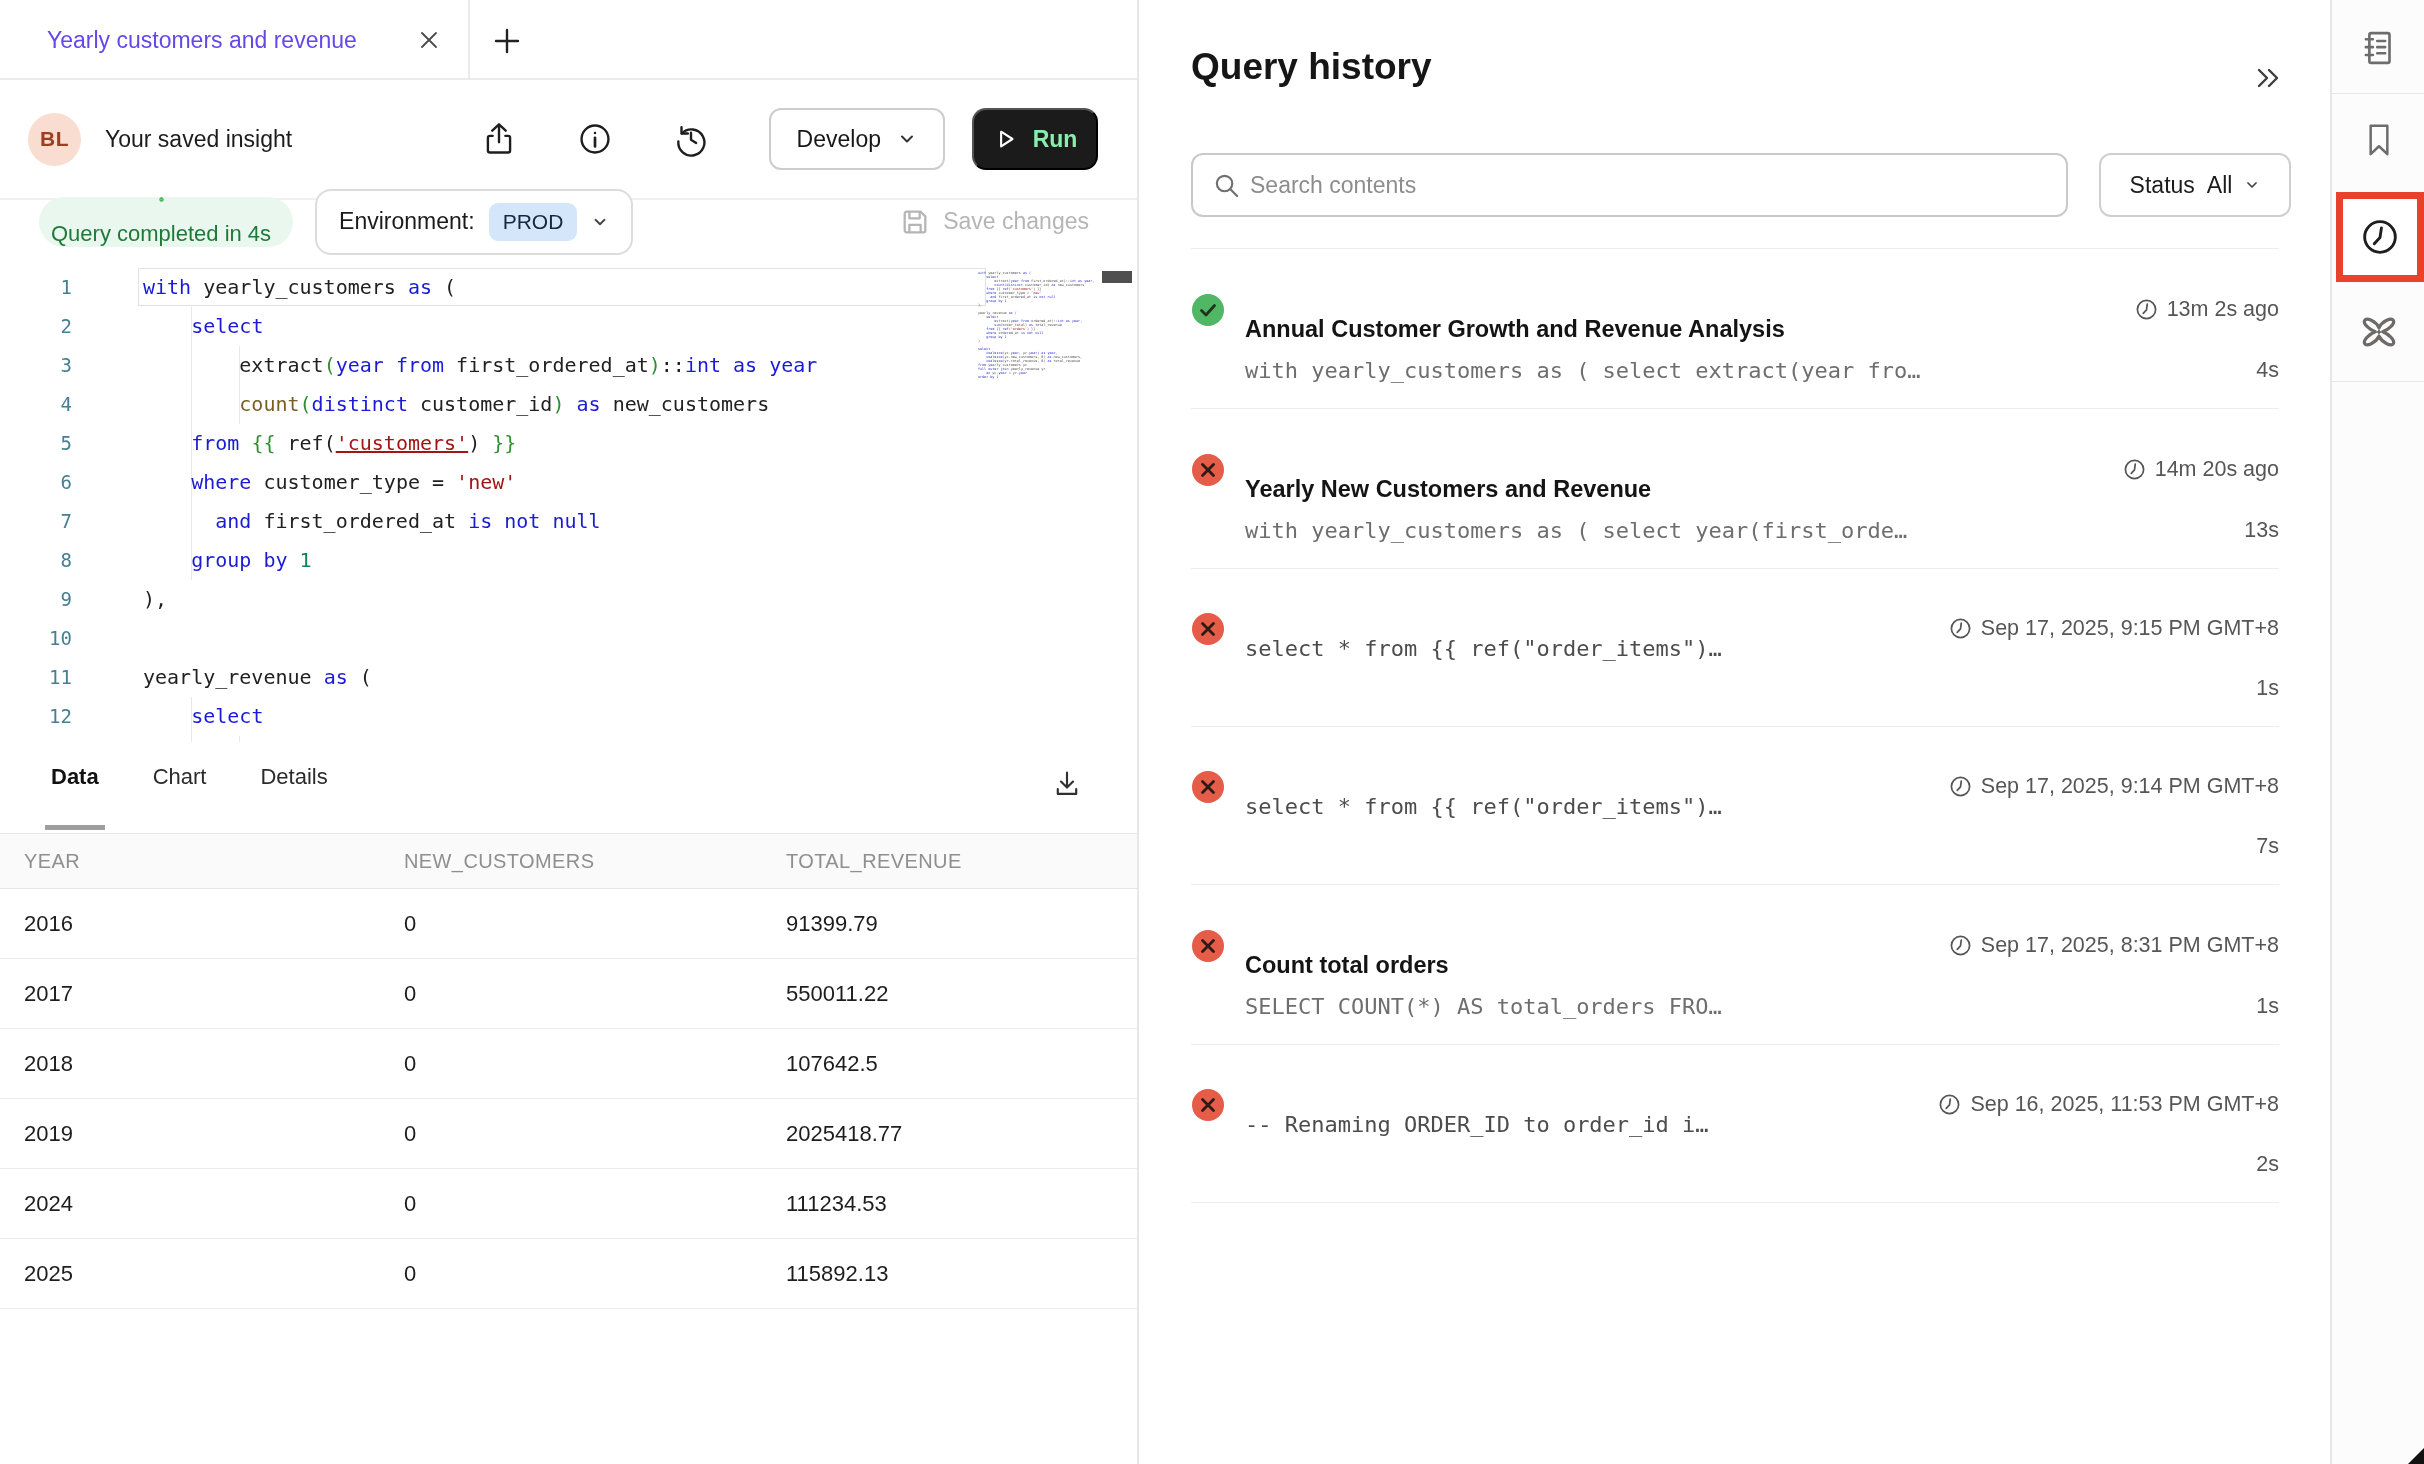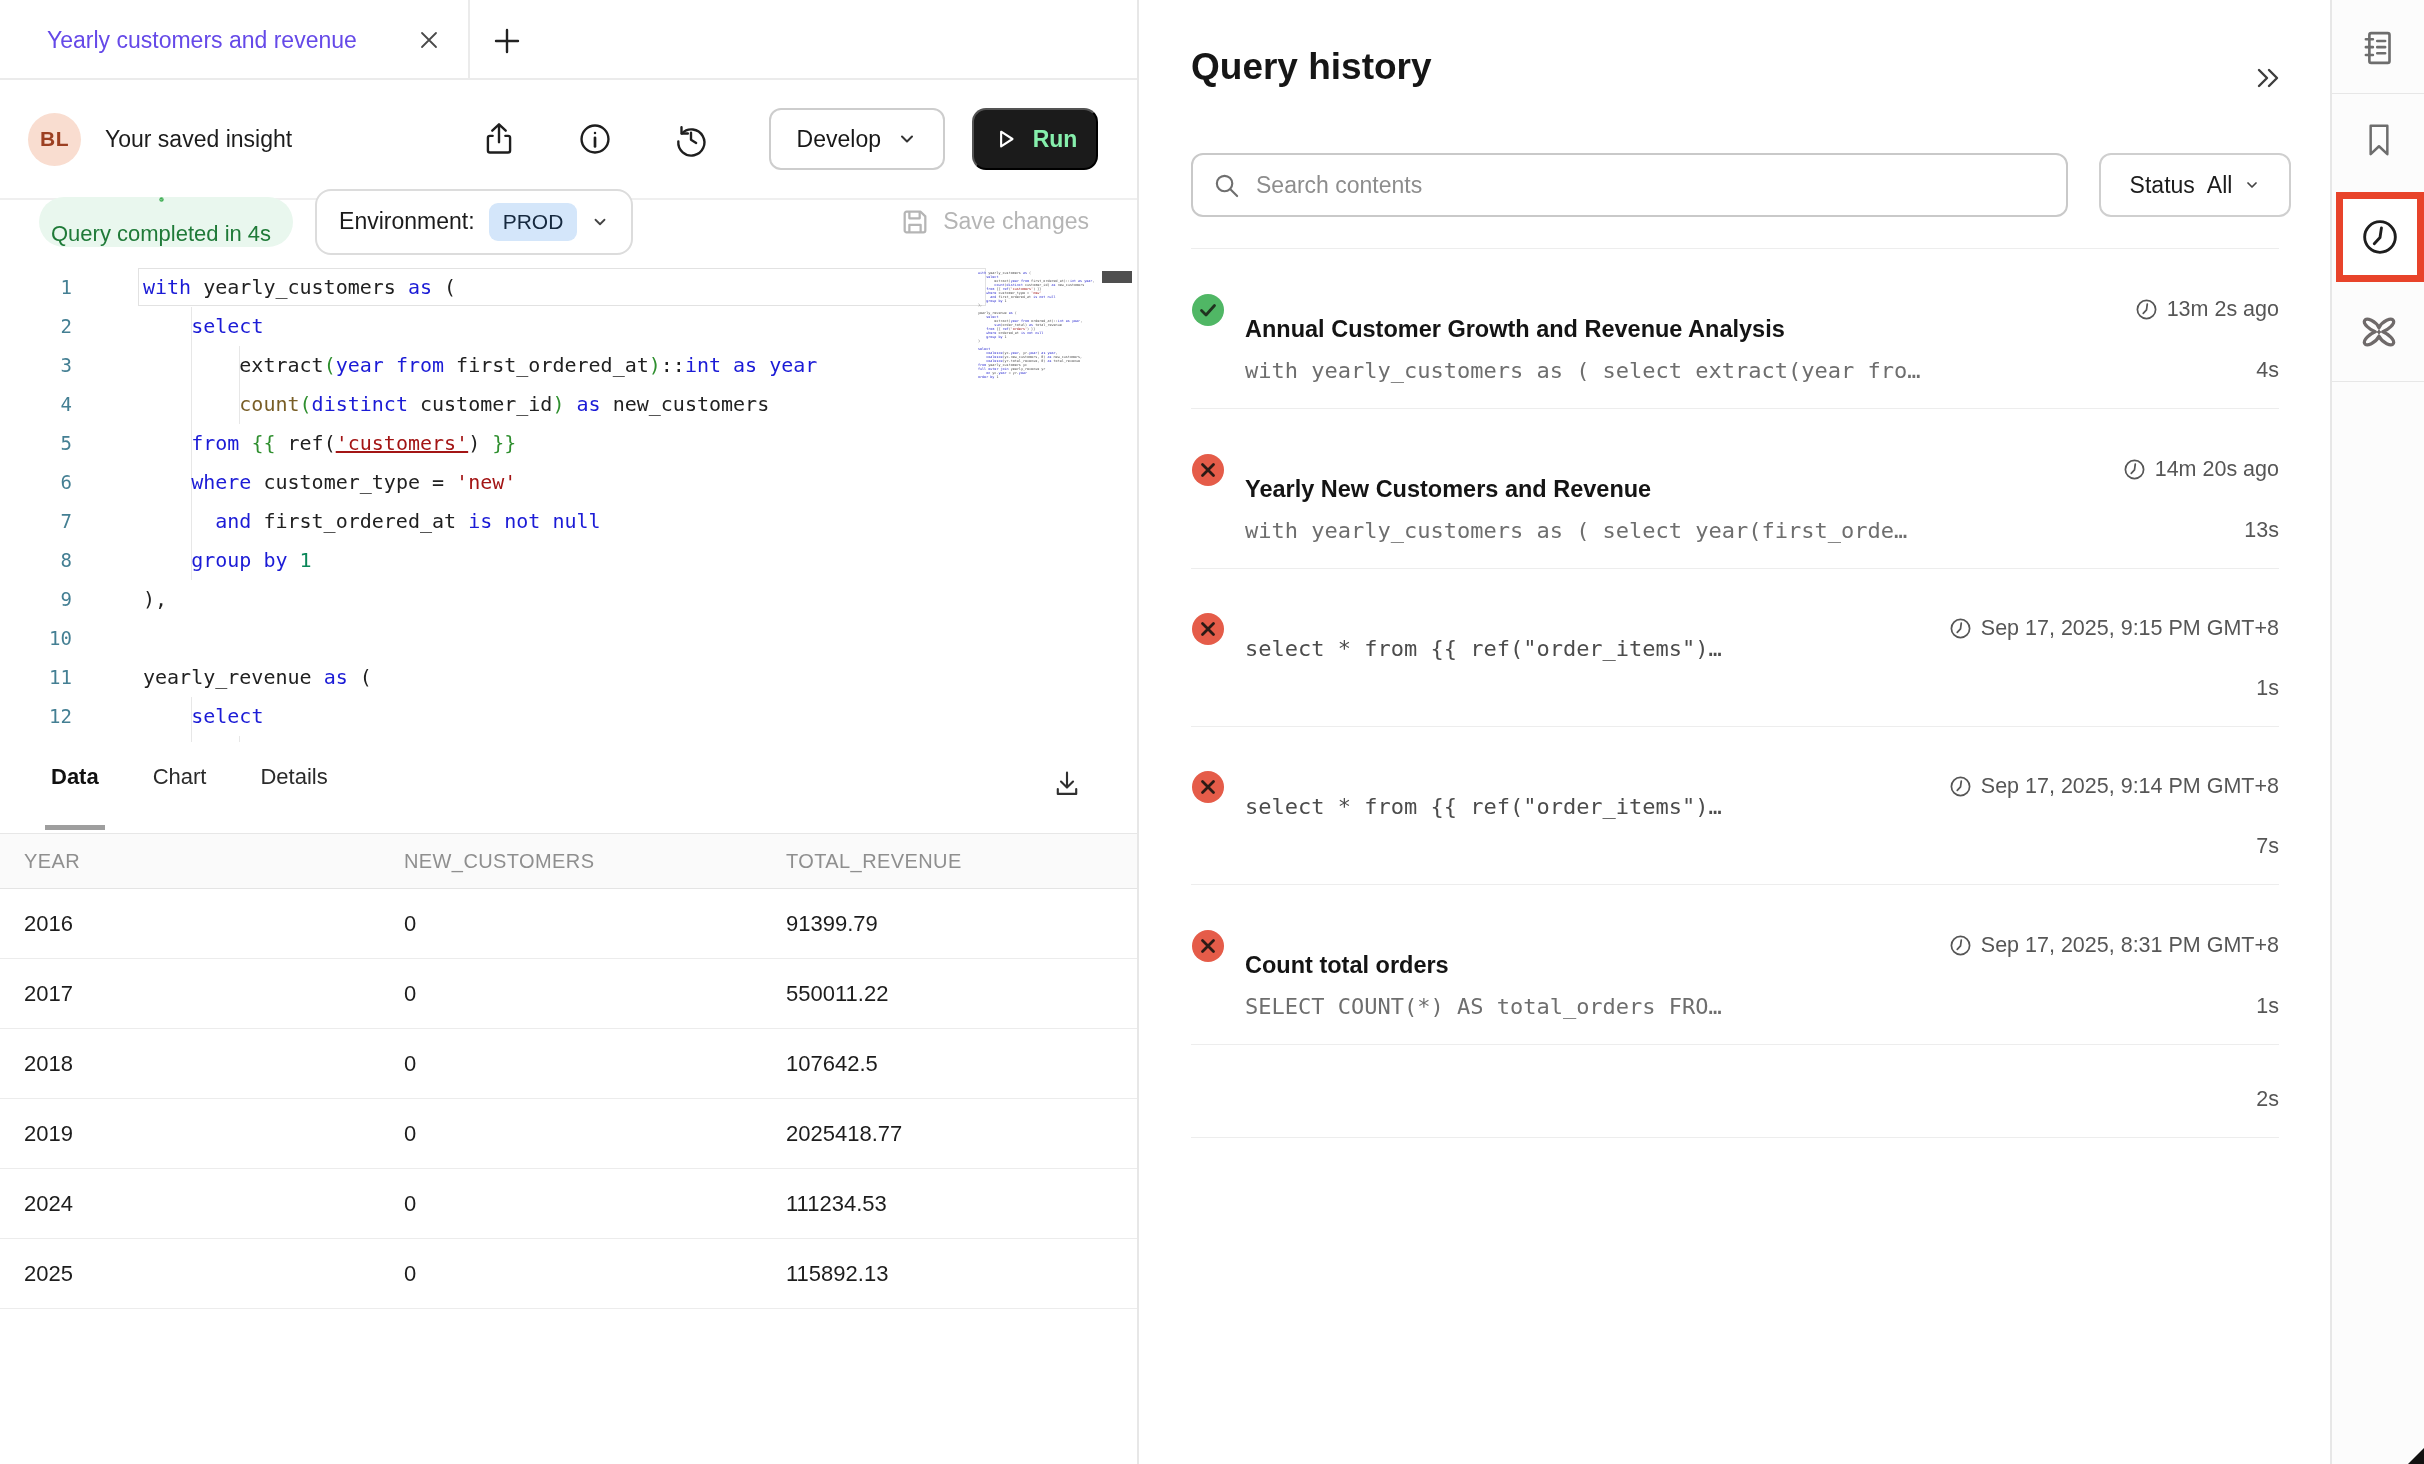--- a/index.html
+++ b/index.html
@@ -81,21 +81,21 @@
   .cell.c1 { width:382px; padding-left:24px; }
   .cell.c2 { flex:1; padding-left:24px; }
 
   
   .history-panel { position:absolute; left:1137px; top:0; width:1193px; height:1464px; background:#fff;
                    border-left:2px solid #e7e7e7; }
   .history-title { position:absolute; left:52px; top:46px; font-size:37px; font-weight:600; color:#161616; }
   .collapse-btn { position:absolute; right:42px; top:58px; width:40px; height:40px;
                   display:flex; align-items:center; justify-content:center; }
   .search-box { position:absolute; left:52px; top:153px; width:877px; height:64px; border:2px solid #c9c9c9;
-                border-radius:12px; display:flex; align-items:center; padding:0 20px; gap:16px; background:#fff; }
+                border-radius:12px; display:flex; align-items:center; padding:0 20px; gap:10px; background:#fff; }
   .search-box input { border:none; outline:none; flex:1; font-size:23px; color:#222;
                       font-family:"Liberation Sans", sans-serif; background:transparent; }
   .search-box input::placeholder { color:#8d8d8d; }
   .status-filter { position:absolute; left:960px; top:153px; width:192px; height:64px; border:2px solid #cfcfcf;
                    border-radius:12px; background:#fff; display:flex; align-items:center; justify-content:center; gap:12px; }
   .status-filter .sf-label { font-size:23px; font-weight:500; color:#1c1c1c; }
   .status-filter .sf-value { font-size:23px; color:#1c1c1c; }
   .history-list { position:absolute; left:52px; top:248px; width:1088px; border-top:1px solid #ededed; }
   .hitem { padding:27px 0 25px 0; border-bottom:1px solid #ededed; }
   .hrow1 { display:flex; align-items:center; }
@@ -433,20 +433,36 @@
               </svg>
               <span>Sep 17, 2025, 8:31 PM GMT+8</span>
             </span>
           </div>
           <div class="hrow2">
             <span class="hsql">SELECT COUNT(*) AS total_orders FRO…</span>
             <span class="hdur">1s</span>
           </div>
         </div>
         <div class="hitem">
+          <div class="hrow1">
+            <span class="hicon">
+              <svg width="34" height="34" viewBox="0 0 34 34">
+                <circle cx="17" cy="17" r="16" fill="#e55c49"></circle>
+                <path d="M11.5 11.5 L22.5 22.5 M22.5 11.5 L11.5 22.5" stroke="#2b1a15" stroke-width="2.8" stroke-linecap="round"></path>
+              </svg>
+            </span>
+            <span class="htitle mono">-- Renaming ORDER_ID to order_id i…</span>
+            <span class="htime">
+              <svg width="23" height="23" viewBox="0 0 24 24" fill="none" stroke="#565656" stroke-width="1.8" stroke-linecap="round">
+                <circle cx="12" cy="12" r="9.5"></circle>
+                <path d="M12.8 6.5 L12 12.3 L8.6 16"></path>
+              </svg>
+              <span>Sep 16, 2025, 11:53 PM GMT+8</span>
+            </span>
+          </div>
           <div class="hrow2">
             <span class="hsql"></span>
             <span class="hdur">2s</span>
           </div>
         </div>
       </div>
   </div>
 
   <div class="right-sidebar">
     <div class="sb-btn" style="top:8px;">

